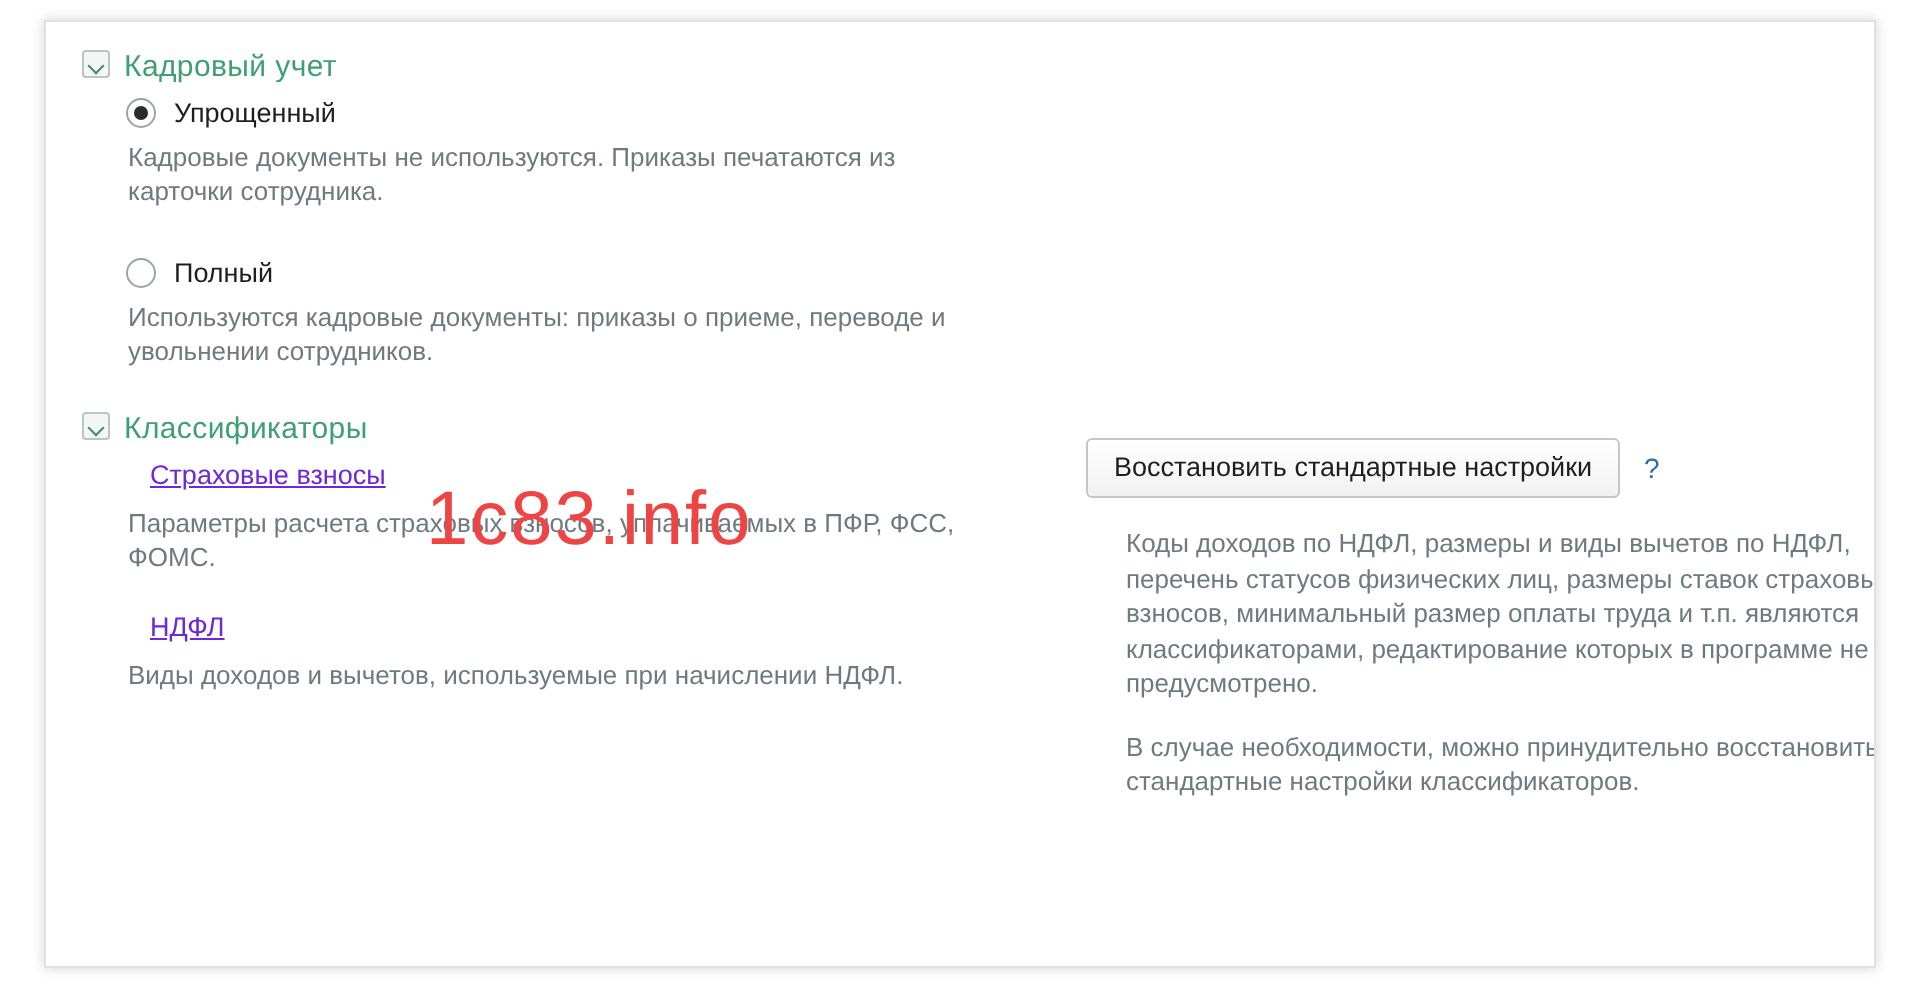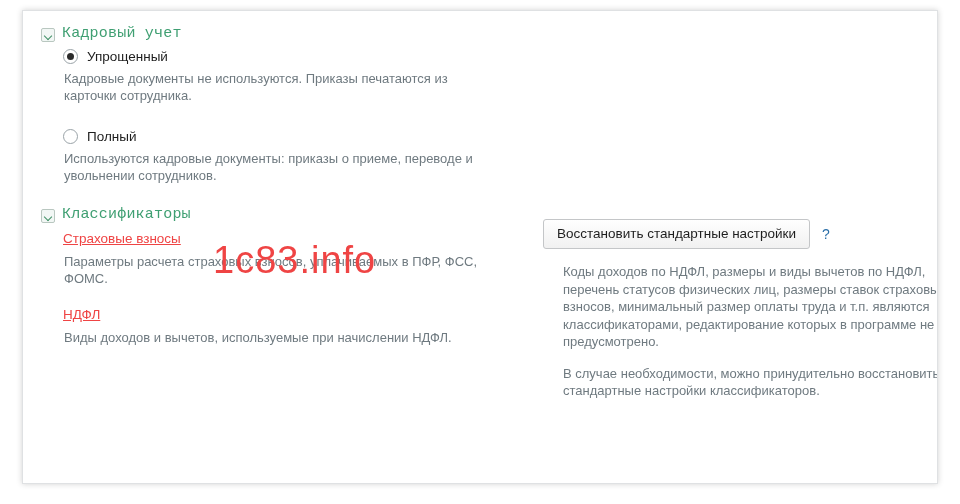--- a/index.html
+++ b/index.html
@@ -42,23 +42,22 @@
     letter-spacing: 1px;
     font-family: "Liberation Sans", sans-serif;
     user-select: none;
     z-index: 5;
     pointer-events: none;
   }
 
   
   .group-header {
     display: flex;
-    align-items: flex-end;
+    align-items: flex-start;
     margin-bottom: 6px;
-    font-family: Liberation Mono, monospace;
   }
   .twisty {
     width: 14px;
     height: 14px;
     border: 1px solid #b9c7c0;
     border-radius: 2px;
     background: #f2f7f5;
     margin-right: 7px;
     position: relative;
     box-sizing: border-box;
@@ -123,24 +122,25 @@
     margin: 6px 0 0 1px;
     max-width: 430px;
   }
 
   .spacer-1 { height: 18px; }
   .spacer-2 { height: 22px; }
 
   
   .link {
     font-size: 13.5px;
-    color: #ef4444;
+    color: #6d28d9;
     text-decoration: underline;
     display: inline-block;
     cursor: pointer;
+    margin-left: 12px;
   }
   .link-block { margin-top: 2px; }
   .link-desc {
     font-size: 13px;
     color: #6f7a80;
     line-height: 17px;
     margin: 6px 0 0 1px;
     max-width: 420px;
   }
   .gap { height: 16px; }

